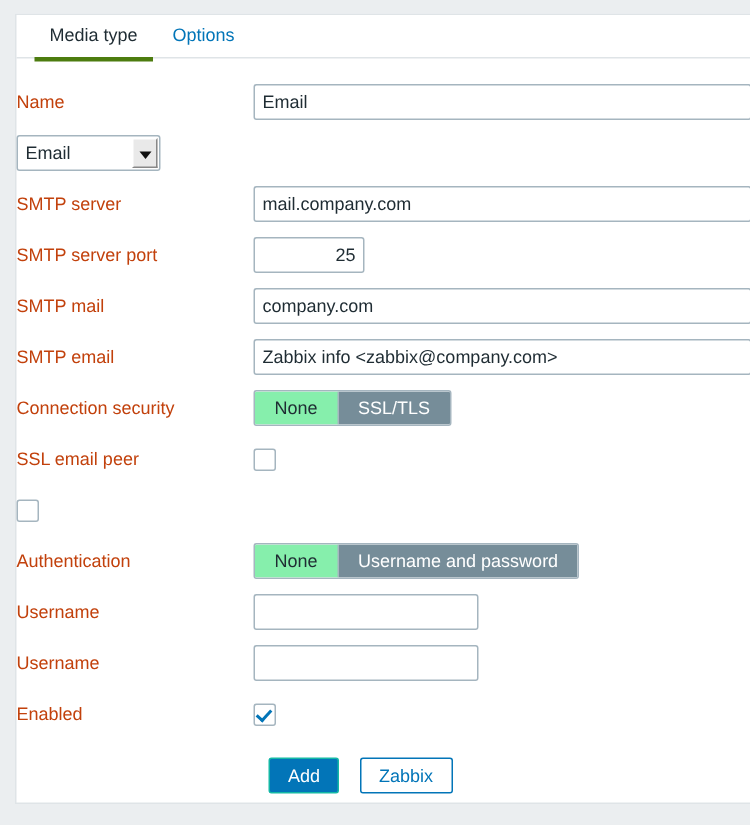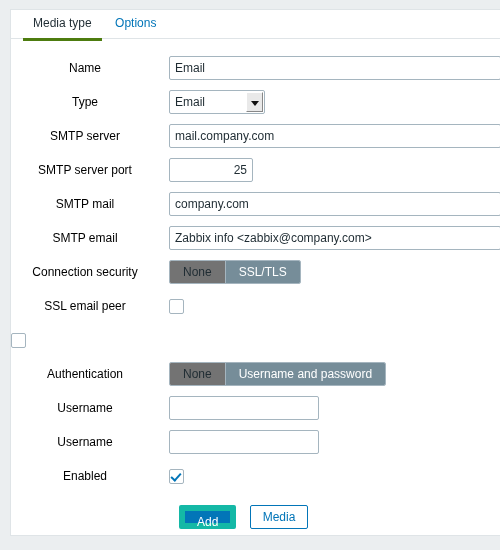--- a/index.html
+++ b/index.html
@@ -58,25 +58,25 @@
     padding-top: 12px;
   }
   .row {
     position: relative;
     height: 34px;
     display: flex;
     align-items: center;
   }
   .label {
     width: 158px;
-    text-align: center;
+    text-align: left;
     padding-right: 10px;
     font-size: 12px;
     line-height: 15px;
-    color: #000000;
+    color: #c2410c;
     box-sizing: border-box;
     flex: 0 0 158px;
     white-space: nowrap;
   }
   .field {
     flex: 1 1 auto;
     display: flex;
     align-items: center;
     min-width: 0;
   }
@@ -88,21 +88,21 @@
     border: 1px solid #a5b5bf;
     background: #ffffff;
     color: #1f2c33;
     font-family: "Liberation Sans", sans-serif;
     font-size: 12px;
     padding: 2px 5px;
     border-radius: 2px;
     outline: none;
   }
   input.txt.wide  { width: 332px; }
-  input.txt.port  { width: 84px; text-align: right; }
+  input.txt.port  { width: 74px; text-align: right; }
   input.txt.small { width: 150px; }
 
   
   .select-wrap {
     position: relative;
     display: inline-block;
   }
   select.sel {
     -webkit-appearance: none;
     appearance: none;
@@ -153,21 +153,21 @@
     box-sizing: border-box;
   }
   .seg {
     display: flex;
     align-items: center;
     justify-content: center;
     padding: 0 13px;
     font-size: 12px;
     line-height: 22px;
     color: #1f2c33;
-    background: #737373;
+    background: #86efac;
     border-right: 1px solid #a5b5bf;
     cursor: pointer;
     white-space: nowrap;
     box-sizing: border-box;
   }
   .seg:last-child { border-right: none; }
   .seg.selected {
     background: #768d99;
     color: #ffffff;
   }
@@ -213,21 +213,21 @@
     padding: 0 12px;
     font-size: 12px;
     font-family: "Liberation Sans", sans-serif;
     border-radius: 2px;
     box-sizing: border-box;
     cursor: pointer;
     vertical-align: top;
   }
   .btn.primary {
     background: #0275b8;
-    border: 6px solid #14b8a6;
+    border: 1px solid #14b8a6;
     color: #ffffff;
   }
   .btn.secondary {
     background: #ffffff;
     border: 1px solid #0275b8;
     color: #0275b8;
     margin-left: 10px;
   }
 </style>
 </head>
@@ -243,21 +243,20 @@
   <div class="form">
 
     <div class="row">
       <div class="label">Name</div>
       <div class="field">
         <input class="txt wide" type="text" value="Email" style="">
       </div>
     </div>
 
     <div class="row">
-      <div class="label">Type</div>
       <div class="field">
         <span class="select-wrap">
           <select class="sel">
             <option>Email</option>
           </select>
           <span class="sel-btn">
             <span class="sel-arrow"></span>
           </span>
         </span>
       </div>
@@ -342,16 +341,16 @@
       <div class="label">Enabled</div>
       <div class="field">
         <span class="cbx checked"></span>
       </div>
     </div>
 
   </div>
 
   <div class="footer">
     <span class="btn primary">Add</span>
-    <span class="btn secondary">Media</span>
+    <span class="btn secondary">Zabbix</span>
   </div>
 
 </div>
 
 </body></html>

